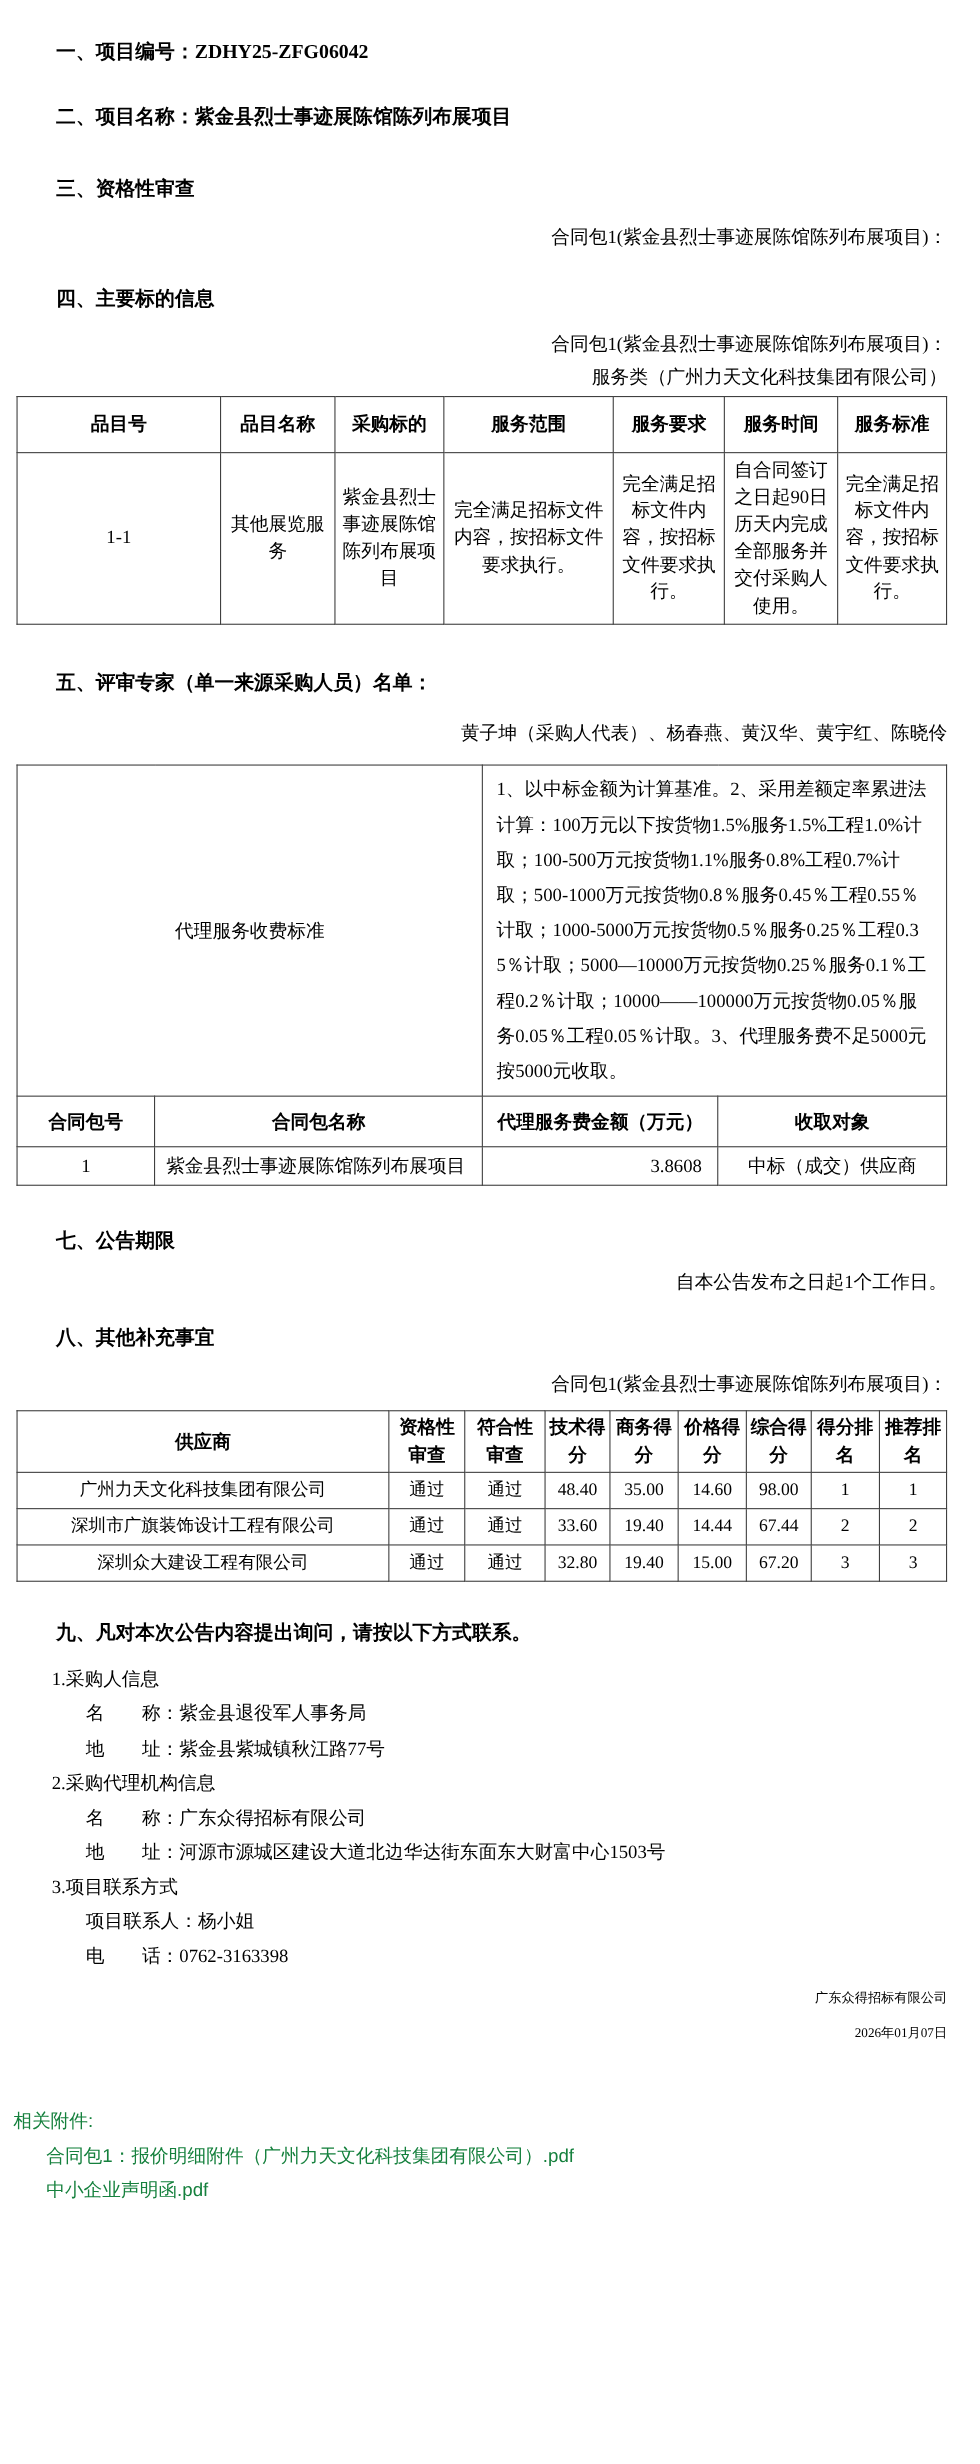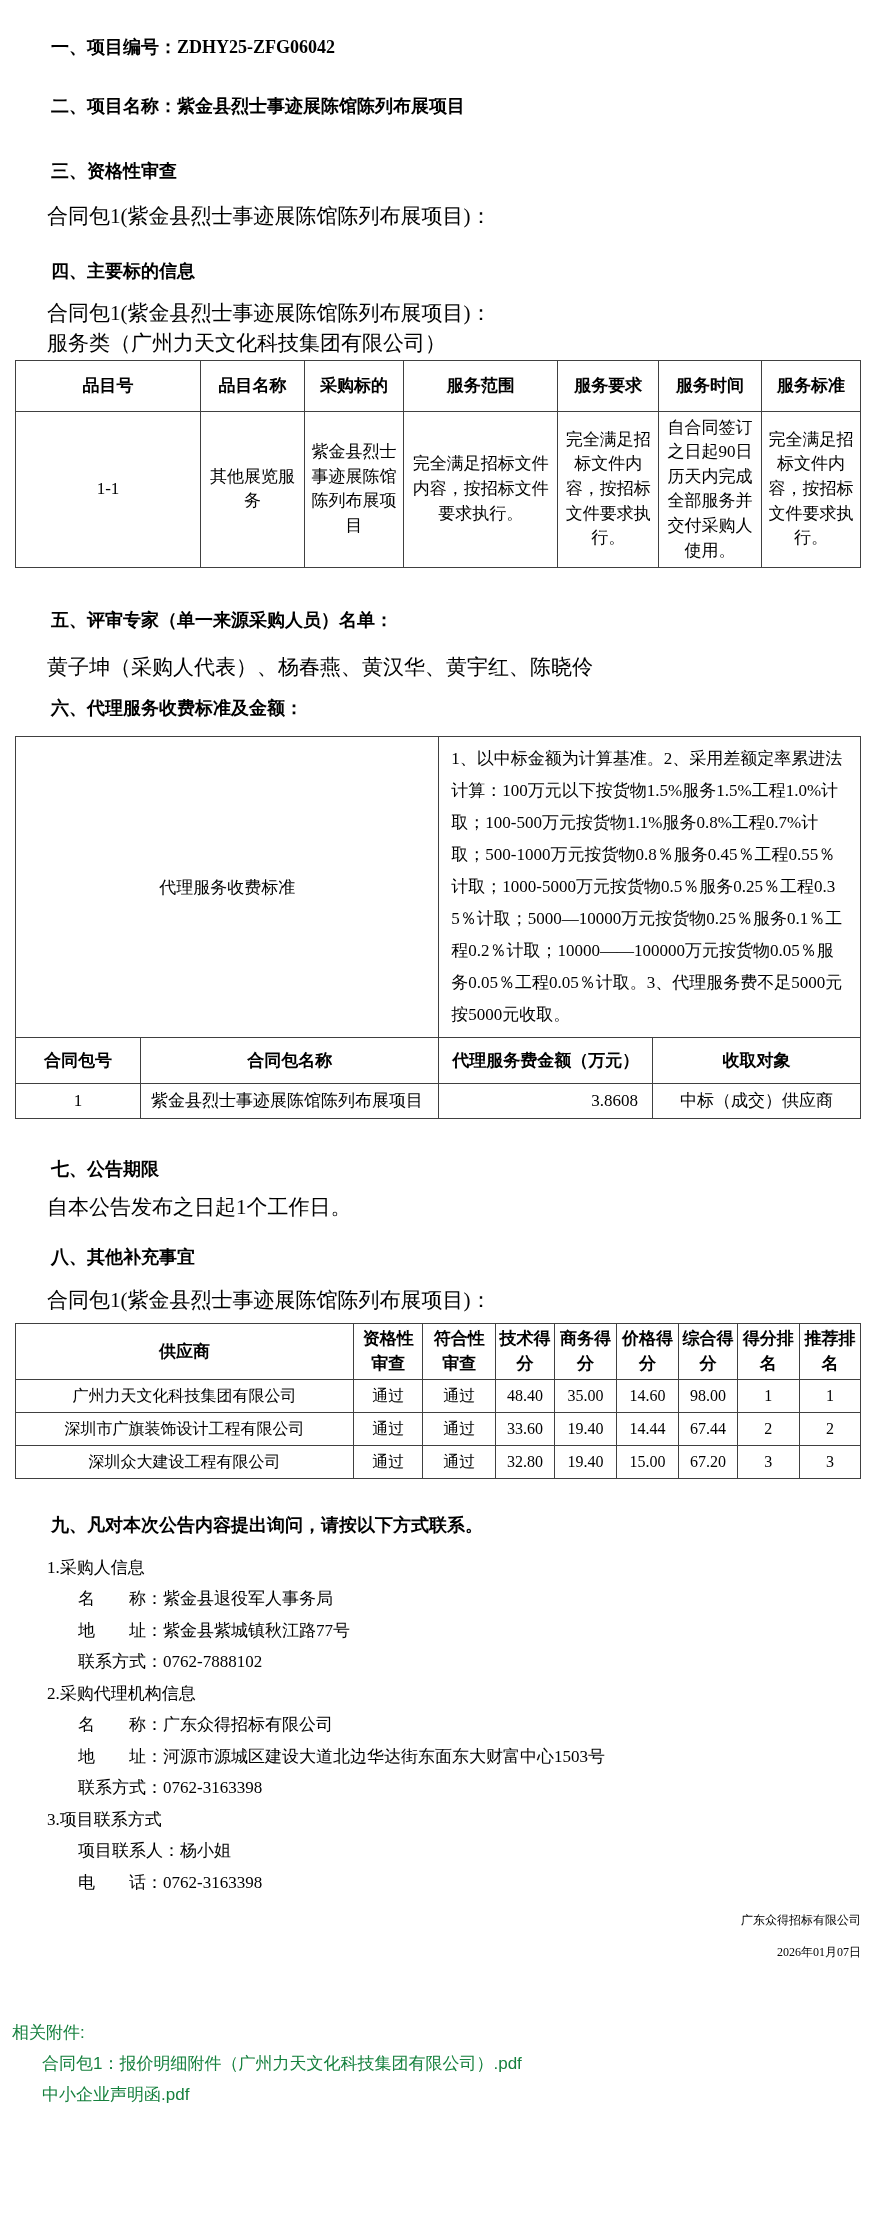--- a/index.html
+++ b/index.html
@@ -14,23 +14,24 @@
     width: 846px;
     margin-left: 15px;
   }
   .sec-heading {
     font-size: 18px;
     font-weight: bold;
     line-height: 22px;
     margin-left: 36px;
   }
   .body-line {
-    font-size: 21px;
+    font-size: 17px;
     line-height: 22px;
     padding-left: 32px;
+    text-align: right;
   }
   table {
     border-collapse: collapse;
     width: 100%;
     table-layout: fixed;
   }
   th, td {
     border: 1px solid #404040;
     font-size: 17px;
     line-height: 1.5;
@@ -137,21 +138,20 @@
       <td>自合同签订之日起90日历天内完成全部服务并交付采购人使用。</td>
       <td>完全满足招标文件内容，按招标文件要求执行。</td>
     </tr>
   </tbody>
     </table>
 
   <div class="sec-heading" style="margin-top:41px">五、评审专家（单一来源采购人员）名单：</div>
 
   <div class="body-line" style="margin-top:25px">黄子坤（采购人代表）、杨春燕、黄汉华、黄宇红、陈晓伶</div>
 
-  <div class="sec-heading" style="margin-top:19px">六、代理服务收费标准及金额：</div>
 
   <table class="fee-table" style="margin-top:17px">
     <colgroup>
       <col style="width:14.8%">
         <col style="width:35.3%">
         <col style="width:25.3%">
         <col style="width:24.6%">
     </colgroup>
     <tbody>
         <tr>
@@ -240,25 +240,23 @@
     </tr>
   </tbody>
     </table>
 
   <div class="sec-heading" style="margin-top:35px">九、凡对本次公告内容提出询问，请按以下方式联系。</div>
 
   <div class="contact-block" style="margin-top:16px">
     <div class="contact-line indent-1">1.采购人信息</div>
     <div class="contact-line indent-2">名　　称：紫金县退役军人事务局</div>
     <div class="contact-line indent-2">地　　址：紫金县紫城镇秋江路77号</div>
-    <div class="contact-line indent-2">联系方式：0762-7888102</div>
     <div class="contact-line indent-1">2.采购代理机构信息</div>
     <div class="contact-line indent-2">名　　称：广东众得招标有限公司</div>
     <div class="contact-line indent-2">地　　址：河源市源城区建设大道北边华达街东面东大财富中心1503号</div>
-    <div class="contact-line indent-2">联系方式：0762-3163398</div>
     <div class="contact-line indent-1">3.项目联系方式</div>
     <div class="contact-line indent-2">项目联系人：杨小姐</div>
     <div class="contact-line indent-2">电　　话：0762-3163398</div>
   </div>
 
   <div class="signature" style="margin-top:6px">
     <div>广东众得招标有限公司</div>
     <div>2026年01月07日</div>
   </div>
 

